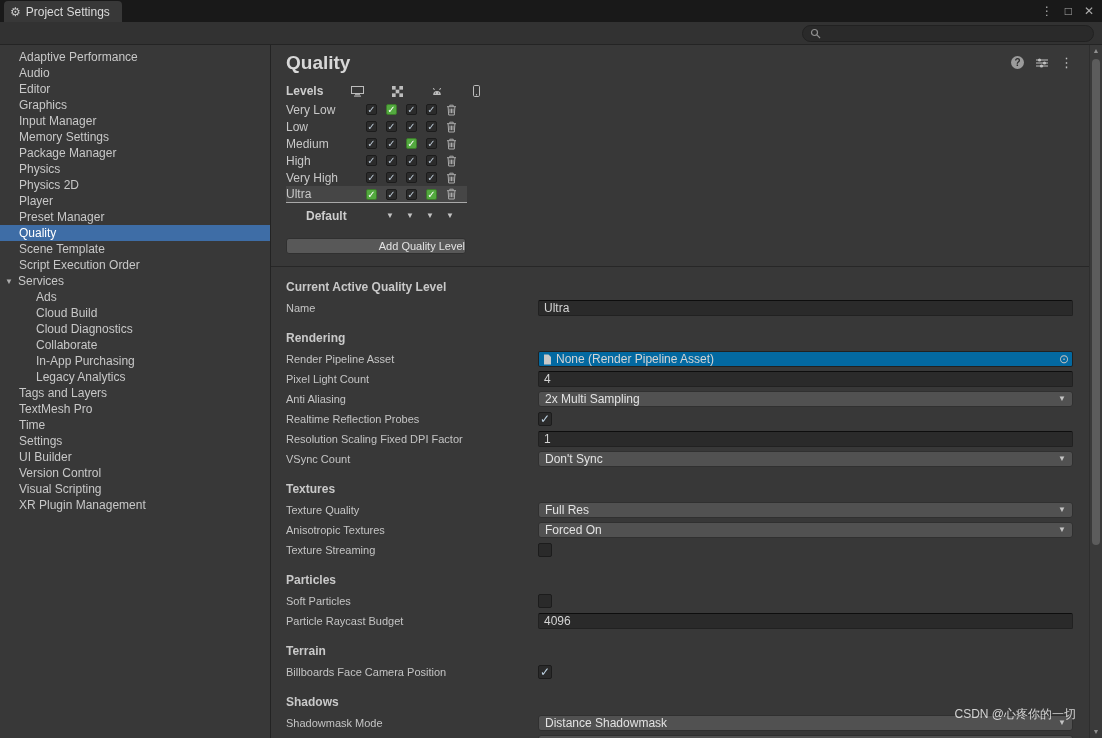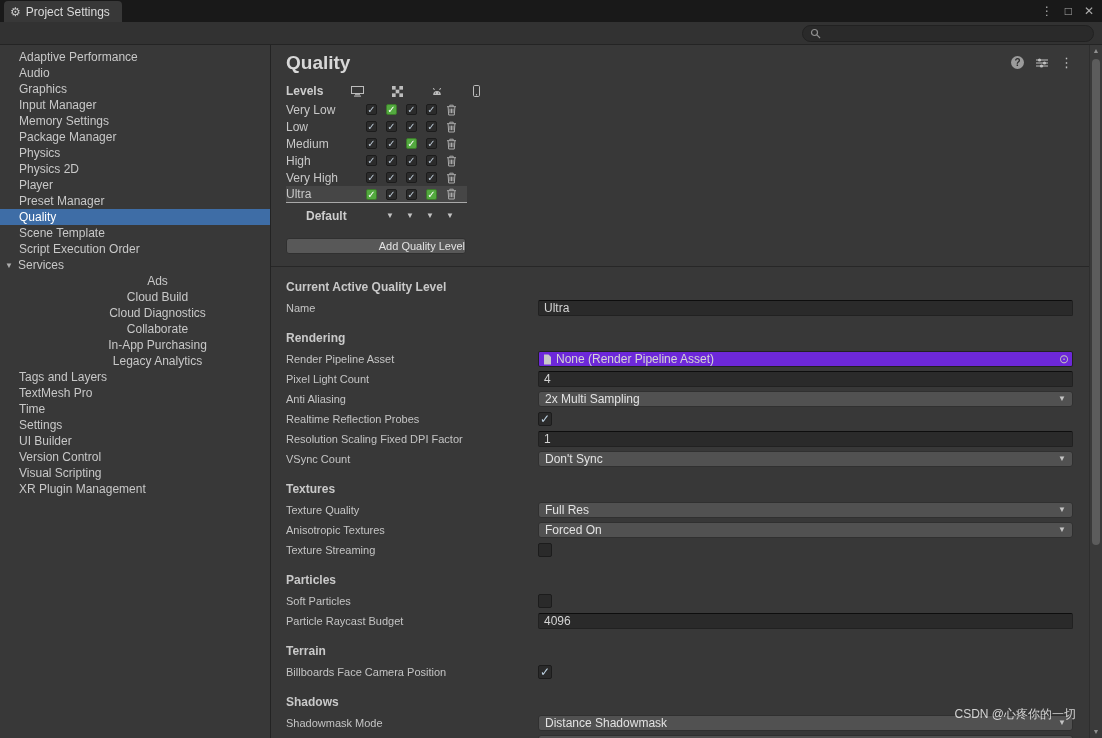--- a/index.html
+++ b/index.html
@@ -17,21 +17,21 @@
 
   
   .toolbar { height: 23px; background: #323232; border-bottom: 1px solid #242424; display: flex; align-items: center; justify-content: flex-end; padding-right: 8px; flex: none; }
   .searchbox { width: 292px; height: 17px; background: #2A2A2A; border: 1px solid #212121; border-radius: 9px; display: flex; align-items: center; gap: 5px; padding: 0 7px; }
   .searchbox input { flex: 1; background: transparent; border: none; outline: none; color: #D2D2D2; font-size: 11px; font-family: "Liberation Sans", sans-serif; }
 
   
   .content { flex: 1; display: flex; min-height: 0; }
   .sidebar { width: 270px; flex: none; padding-top: 4px; overflow: hidden; }
   .side-item { height: 16px; line-height: 16px; font-size: 12px; color: #C8C8C8; padding-left: 19px; white-space: nowrap; cursor: default; }
-  .side-item.sub { padding-left: 45px; text-align: center; }
+  .side-item.sub { padding-left: 36px; }
   .side-item.selected { background: var(--sel, #3E6DA6); color: #FFFFFF; }
   .foldout { display: inline-block; width: 13px; margin-left: -14px; font-size: 8px; color: #ACACAC; vertical-align: 1px; }
 
   .main { flex: 1; border-left: 1px solid #232323; padding: 6px 16px 0 15px; overflow: hidden; position: relative; }
   .main-header { display: flex; justify-content: space-between; align-items: flex-start; }
   .page-title { font-size: 19px; font-weight: bold; color: #D8D8D8; margin: 1px 0 9px; }
   .header-icons { display: flex; align-items: center; gap: 11px; margin-top: 4px; color: #C0C0C0; }
   .help-circle { width: 13px; height: 13px; border-radius: 50%; background: #9B9B9B; color: #2D2D2D; font-size: 10px; font-weight: bold; line-height: 13px; text-align: center; display: inline-block; }
   .kebab { font-size: 13px; color: #C0C0C0; }
 
@@ -55,21 +55,21 @@
 
   
   .section-header { font-weight: bold; font-size: 12px; color: #C9C9C9; margin: 13px 0 4px; }
   .form-row { display: flex; align-items: center; height: 20px; }
   .form-label { width: 252px; flex: none; font-size: 11px; color: #C4C4C4; }
   .form-control { flex: 1; display: flex; align-items: center; min-width: 0; }
   .text-field { flex: 1; height: 16px; background: #2A2A2A; border: 1px solid #212121; border-top-color: #0D0D0D; border-radius: 2px; color: #D4D4D4; font-size: 12px; line-height: 14px; padding: 0 5px; }
   .dropdown { flex: 1; height: 16px; background: #515151; border: 1px solid #303030; border-radius: 3px; color: #E2E2E2; font-size: 12px; line-height: 14px; padding: 0 6px; display: flex; align-items: center; justify-content: space-between; }
   .dd-caret { font-size: 8px; color: #C3C3C3; margin-left: 6px; }
   .checkbox { width: 14px; height: 14px; background: #2A2A2A; border: 1px solid #1C1C1C; border-radius: 2px; color: #BCD0E0; font-size: 12px; line-height: 12px; text-align: center; display: inline-block; }
-  .object-field { flex: 1; height: 16px; background: #6d28d9; border: 1px solid #212121; border-radius: 2px; color: #D4D4D4; font-size: 12px; line-height: 14px; display: flex; align-items: center; gap: 4px; padding: 0 3px 0 4px; }
+  .object-field { flex: 1; height: 16px; background: #0369a1; border: 1px solid #212121; border-radius: 2px; color: #D4D4D4; font-size: 12px; line-height: 14px; display: flex; align-items: center; gap: 4px; padding: 0 3px 0 4px; }
   .page-icon { display: inline-flex; }
   .obj-value { flex: 1; overflow: hidden; white-space: nowrap; }
   .obj-picker { color: #BFBFBF; font-size: 12px; line-height: 14px; }
 
   
   .scrollbar { width: 13px; flex: none; background: #3A3A3A; border-left: 1px solid #2E2E2E; position: relative; }
   .sb-arrow { height: 12px; text-align: center; font-size: 7px; line-height: 12px; color: #909090; }
   .sb-arrow.down { position: absolute; bottom: 0; left: 0; right: 0; }
   .sb-thumb { position: absolute; left: 2px; right: 2px; top: 14px; height: 486px; background: #5C5C5C; border-radius: 5px; }
 
@@ -102,20 +102,21 @@
       </span>
       <input placeholder="" style="">
     </div>
   </div>
 
   <div class="content">
 
     <div class="sidebar" id="sidebar">
         <div class="side-item"><span>Adaptive Performance</span></div>
         <div class="side-item"><span>Audio</span></div>
+        <div class="side-item"><span>Editor</span></div>
         <div class="side-item"><span>Graphics</span></div>
         <div class="side-item"><span>Input Manager</span></div>
         <div class="side-item"><span>Memory Settings</span></div>
         <div class="side-item"><span>Package Manager</span></div>
         <div class="side-item"><span>Physics</span></div>
         <div class="side-item"><span>Physics 2D</span></div>
         <div class="side-item"><span>Player</span></div>
         <div class="side-item"><span>Preset Manager</span></div>
         <div class="side-item selected"><span>Quality</span></div>
         <div class="side-item"><span>Scene Template</span></div>

